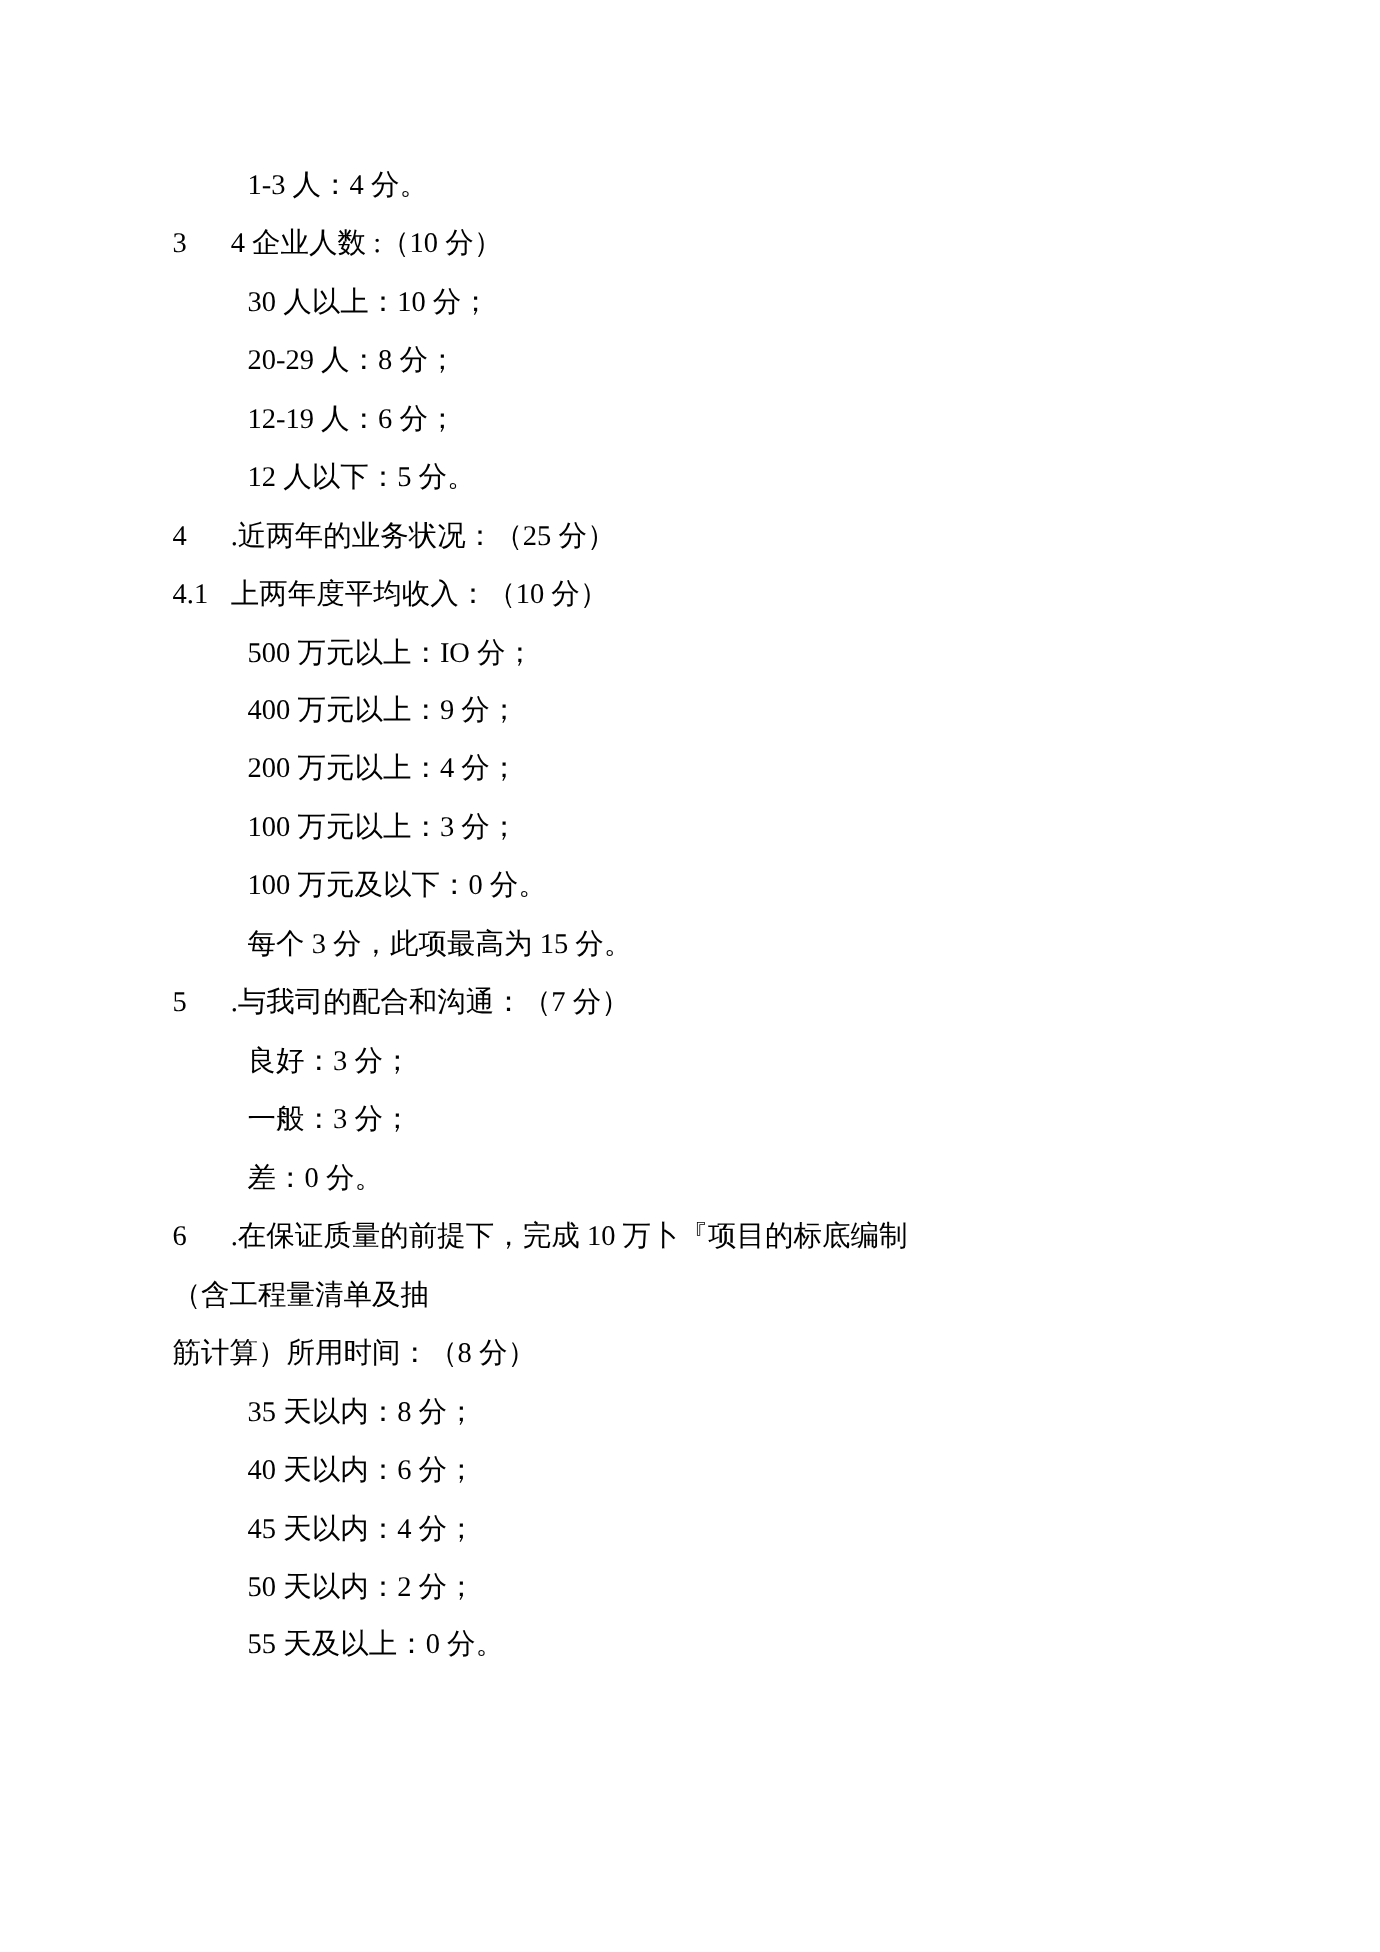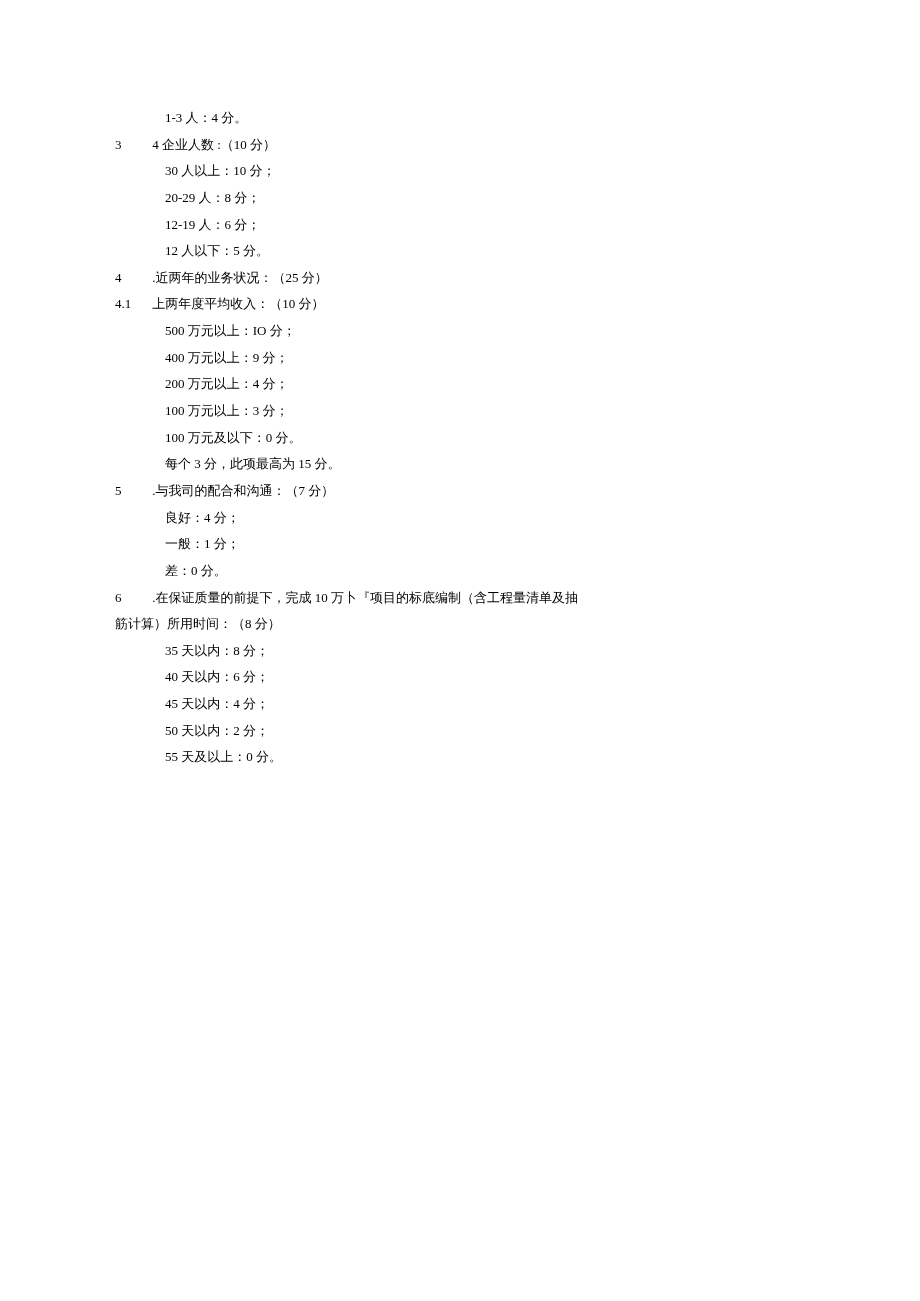--- a/index.html
+++ b/index.html
@@ -7,21 +7,21 @@
     padding: 0;
     background: #ffffff;
   }
   .page {
     width: 754px;
     min-height: 1301px;
     background: #ffffff;
     box-sizing: border-box;
     padding: 105px 115px 100px 115px;
     font-family: "SimSun", "宋体", "Songti SC", serif;
-    font-size: 13px;
+    font-size: 19px;
     color: #000000;
     line-height: 2.05;
   }
   .indent-2 { padding-left: 50px; }
   .indent-1 { padding-left: 0px; }
   .row-flush { padding-left: 0px; }
   .num-label {
     display: inline-block;
     min-width: 34px;
   }
@@ -60,22 +60,22 @@
   <div class="indent-2">100 万元及以下：0 分。</div>
 
 
   <div class="indent-2">每个 3 分，此项最高为 15 分。</div>
 
   <div class="indent-1">
     <span class="num-label">5</span>
     <span>.与我司的配合和沟通：（7 分）</span>
   </div>
 
-  <div class="indent-2">良好：4 分；</div>
-  <div class="indent-2">一般：1 分；</div>
+  <div class="indent-2">良好：3 分；</div>
+  <div class="indent-2">一般：3 分；</div>
   <div class="indent-2">差：0 分。</div>
 
   <div class="indent-1">
     <span class="num-label">6</span>
     <span>.在保证质量的前提下，完成 10 万卜『项目的标底编制（含工程量清单及抽</span>
   </div>
   <div class="row-flush">筋计算）所用时间：（8 分）</div>
 
   <div class="indent-2">35 天以内：8 分；</div>
   <div class="indent-2">40 天以内：6 分；</div>

